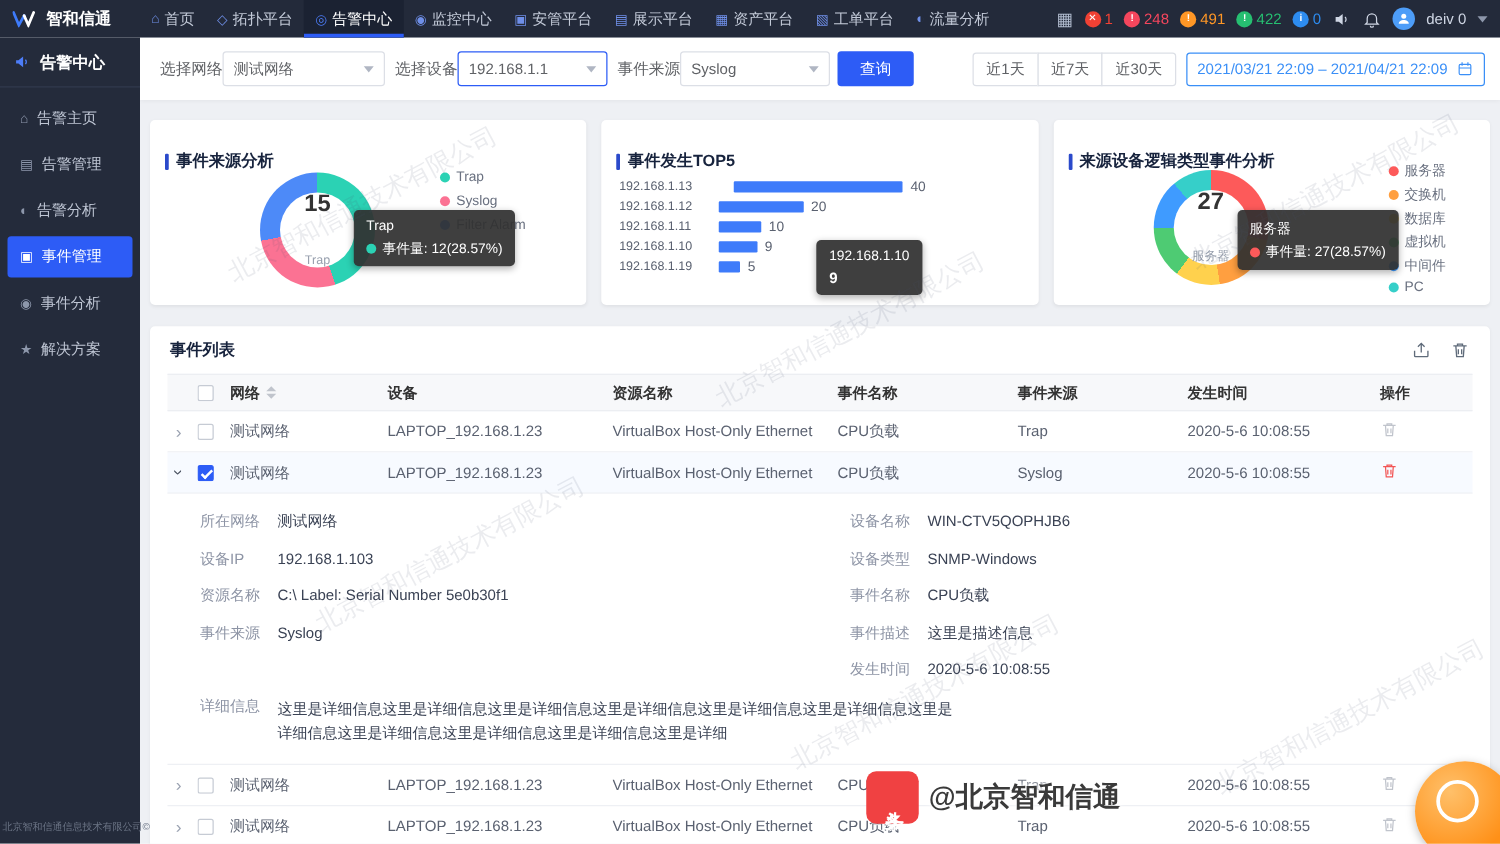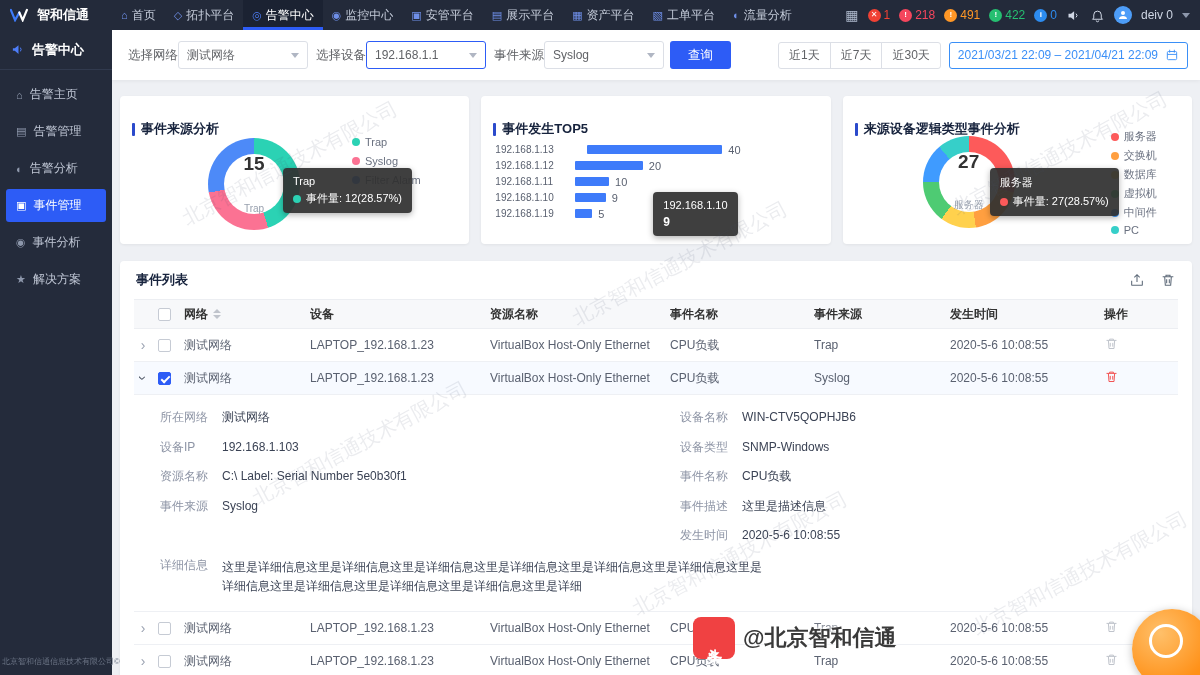--- a/index.html
+++ b/index.html
@@ -184,21 +184,21 @@
       </div>
   </nav>
   <div class="nav-right">
     <span class="grid-glyph">▦</span>
     <span class="badge">
         <span class="badge-dot" style="background: rgb(240, 65, 52);">✕</span>
         <span class="badge-count" style="color: rgb(240, 65, 52);">1</span>
       </span>
     <span class="badge">
         <span class="badge-dot" style="background: rgb(245, 70, 93);">!</span>
-        <span class="badge-count" style="color: rgb(245, 70, 93);">218</span>
+        <span class="badge-count" style="color: rgb(245, 70, 93);">248</span>
       </span>
     <span class="badge">
         <span class="badge-dot" style="background: rgb(255, 151, 38);">!</span>
         <span class="badge-count" style="color: rgb(255, 151, 38);">491</span>
       </span>
     <span class="badge">
         <span class="badge-dot" style="background: rgb(38, 191, 113);">!</span>
         <span class="badge-count" style="color: rgb(38, 191, 113);">422</span>
       </span>
     <span class="badge">

